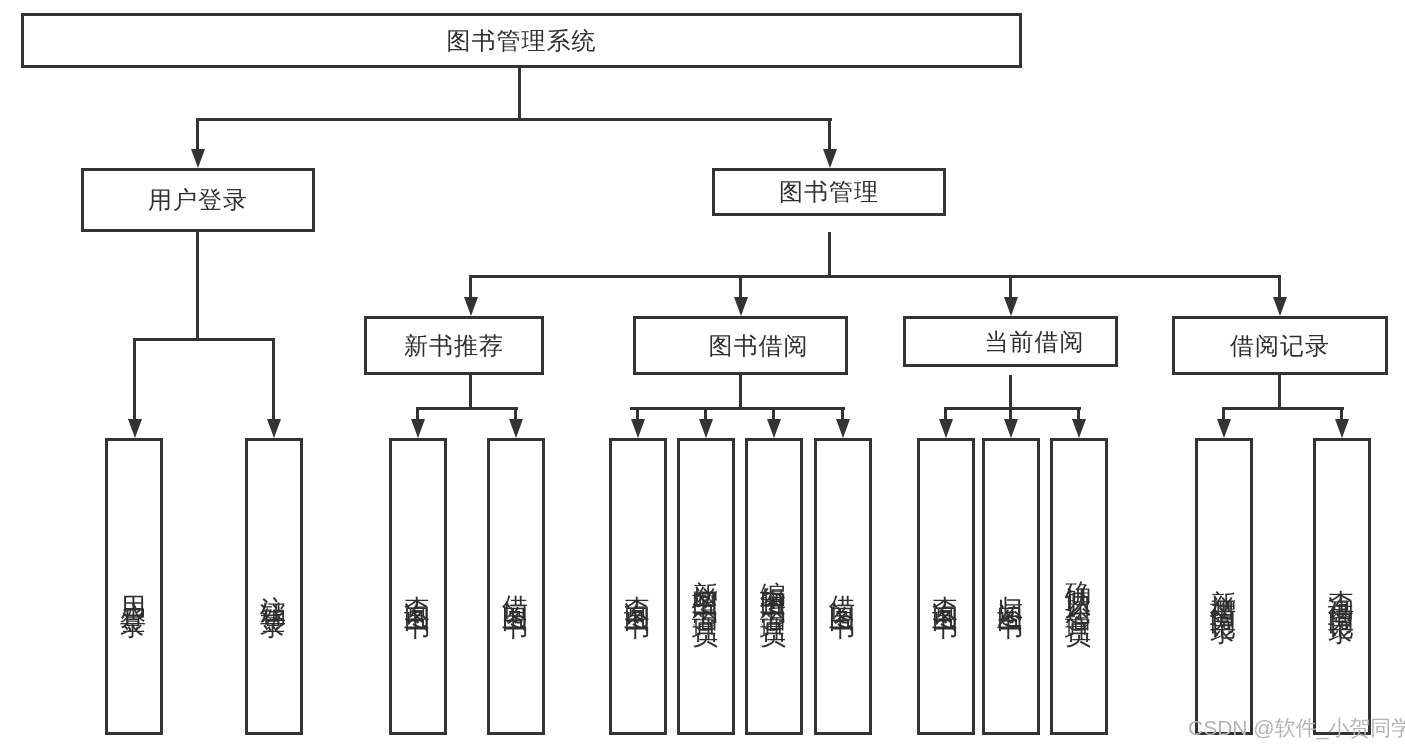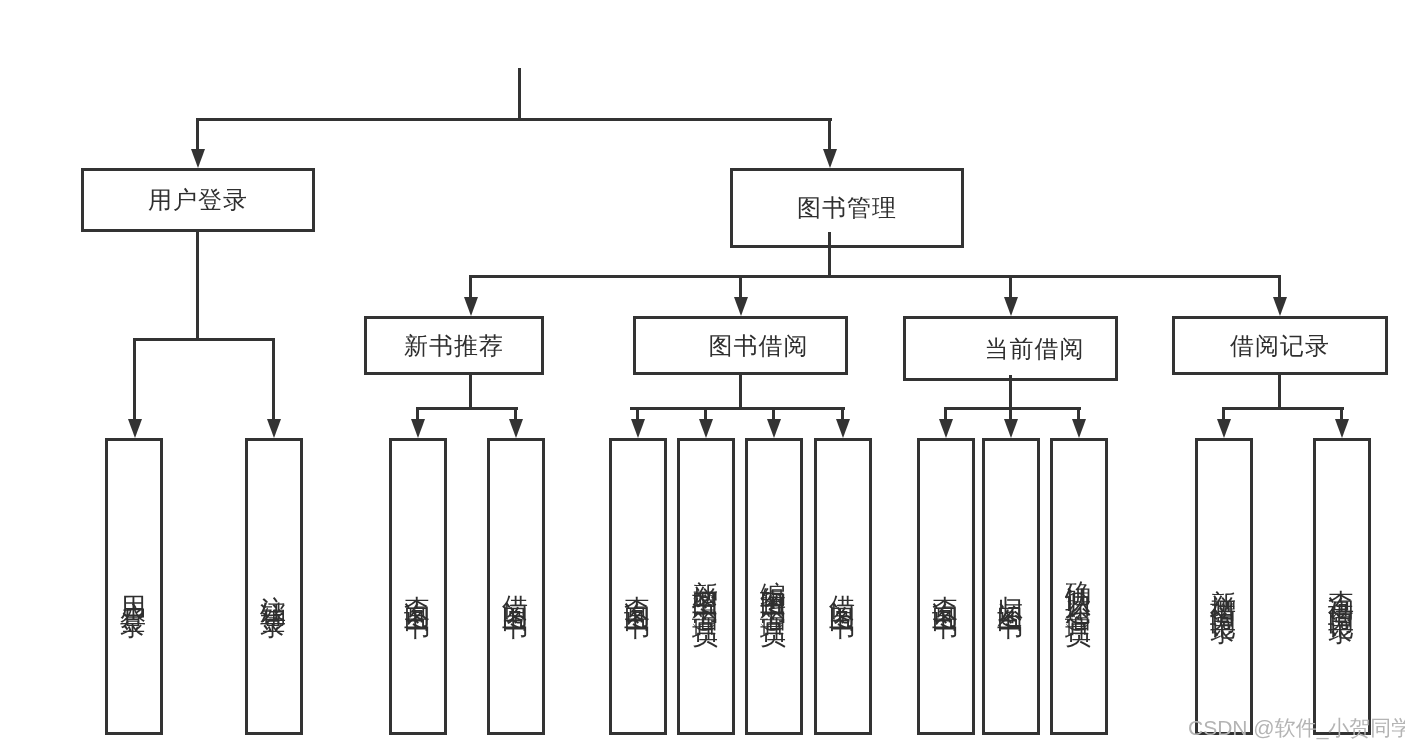--- a/index.html
+++ b/index.html
@@ -50,30 +50,31 @@
     letter-spacing:0px;
     z-index:10;
     white-space:nowrap;
   }
 </style>
 </head>
 <body>
 
 <div id="stage">
 
+  <div class="box h" style="left:21px;top:13px;width:1001px;height:55px;">图书管理系统</div>
 
   <div class="vline" style="left:518px;top:68px;height:50px;"></div>
   <div class="hline" style="left:196px;top:118px;width:636px;"></div>
   <div class="vline" style="left:196px;top:118px;height:32px;"></div>
   <div class="arrow" style="left:191px;top:149px;"></div>
   <div class="vline" style="left:828px;top:118px;height:32px;"></div>
   <div class="arrow" style="left:823px;top:149px;"></div>
 
   <div class="box h" style="left:81px;top:168px;width:234px;height:64px;">用户登录</div>
-  <div class="box h" style="left:712px;top:168px;width:234px;height:80px;margin-left:18px;">图书管理</div>
+  <div class="box h" style="left:712px;top:168px;width:234px;height:48px;">图书管理</div>
 
   <div class="vline" style="left:196px;top:232px;height:106px;"></div>
   <div class="hline" style="left:133px;top:338px;width:142px;"></div>
   <div class="vline" style="left:133px;top:338px;height:82px;"></div>
   <div class="arrow" style="left:128px;top:419px;"></div>
   <div class="vline" style="left:272px;top:338px;height:82px;"></div>
   <div class="arrow" style="left:267px;top:419px;"></div>
 
   <div class="box leaf" style="left:105px;">用户登录</div>
   <div class="box leaf" style="left:245px;">注销登录</div>
@@ -84,21 +85,21 @@
   <div class="arrow" style="left:464px;top:297px;"></div>
   <div class="vline" style="left:739px;top:275px;height:23px;"></div>
   <div class="arrow" style="left:734px;top:297px;"></div>
   <div class="vline" style="left:1009px;top:275px;height:23px;"></div>
   <div class="arrow" style="left:1004px;top:297px;"></div>
   <div class="vline" style="left:1278px;top:275px;height:23px;"></div>
   <div class="arrow" style="left:1273px;top:297px;"></div>
 
   <div class="box h" style="left:364px;top:316px;width:180px;height:59px;">新书推荐</div>
   <div class="box h" style="left:633px;top:316px;width:215px;height:59px;padding-left:36px;">图书借阅</div>
-  <div class="box h" style="left:903px;top:316px;width:215px;height:65px;padding-left:48px;">当前借阅</div>
+  <div class="box h" style="left:903px;top:316px;width:215px;height:51px;padding-left:48px;">当前借阅</div>
   <div class="box h" style="left:1172px;top:316px;width:216px;height:59px;">借阅记录</div>
 
   <div class="vline" style="left:469px;top:375px;height:32px;"></div>
   <div class="hline" style="left:416px;top:407px;width:102px;"></div>
   <div class="vline" style="left:416px;top:407px;height:13px;"></div>
   <div class="arrow" style="left:411px;top:419px;"></div>
   <div class="vline" style="left:514px;top:407px;height:13px;"></div>
   <div class="arrow" style="left:509px;top:419px;"></div>
 
   <div class="box leaf" style="left:389px;">查询图书</div>

